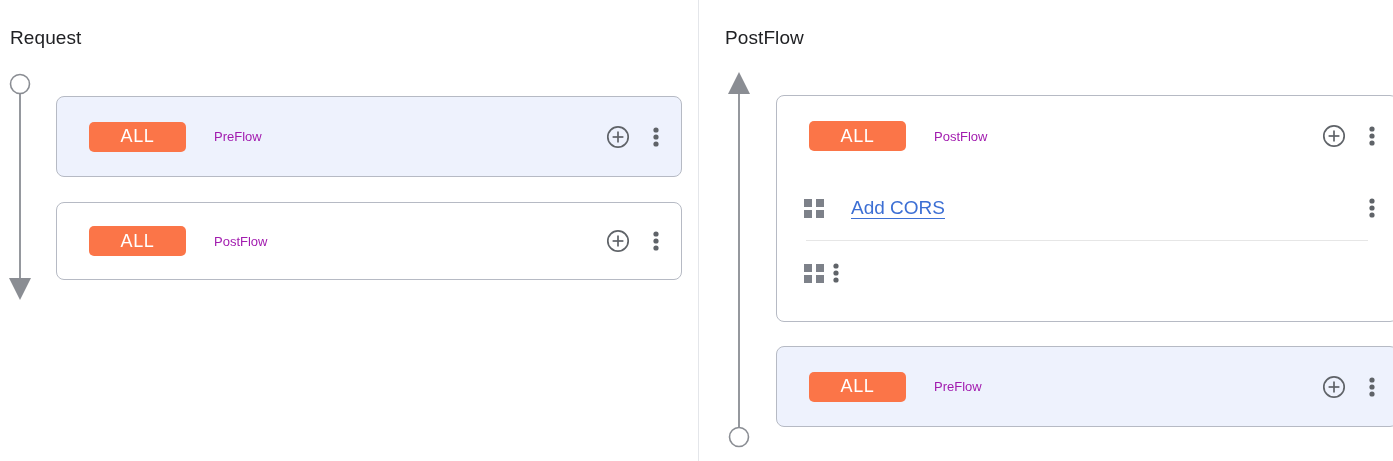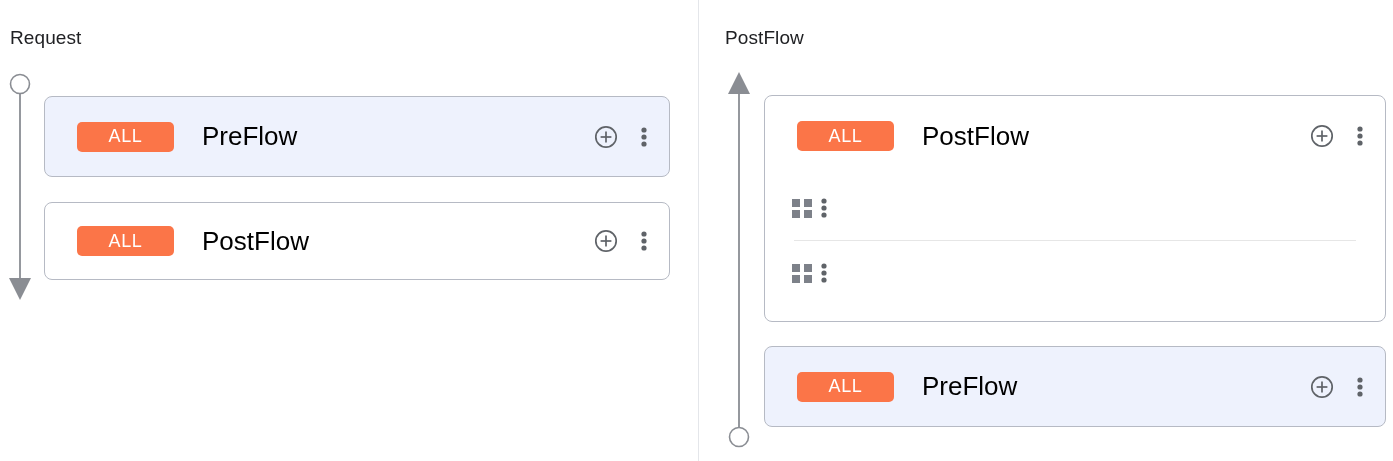--- a/index.html
+++ b/index.html
@@ -60,20 +60,21 @@
   .rail-request  { left: 0px;   top: 70px;  height: 240px; }
   .rail-response { left: 719px; top: 68px;  height: 380px; }
 
   
   .card {
     position: absolute;
     box-sizing: border-box;
     border: 1px solid #b6bac4;
     border-radius: 8px;
     background: #ffffff;
+    margin-left: 12px;
   }
   .card.selected {
     background: #eef2fd;
     border-color: #b6bac4;
   }
 
   .flow-row {
     display: flex;
     align-items: center;
     height: 58px;
@@ -90,22 +91,22 @@
     border-radius: 5px;
     background: #fb7548;
     color: #ffffff;
     font-size: 18px;
     letter-spacing: 0.6px;
     flex: 0 0 auto;
   }
 
   .flow-name {
     margin-left: 28px;
-    font-size: 26px;
-    color: #000000;
+    font-size: 13px;
+    color: #a21caf;
     white-space: nowrap;
     flex: 1 1 auto;
   }
 
   .row-actions {
     display: flex;
     align-items: center;
     gap: 16px;
     flex: 0 0 auto;
   }
@@ -250,20 +251,21 @@
 
       <div class="policy-row">
         <span class="icon icon-grip">
           <svg width="24" height="22" viewBox="0 0 24 22">
             <rect x="1" y="2" width="8" height="8" fill="#7d8189"></rect>
             <rect x="13" y="2" width="8" height="8" fill="#7d8189"></rect>
             <rect x="1" y="13" width="8" height="8" fill="#7d8189"></rect>
             <rect x="13" y="13" width="8" height="8" fill="#7d8189"></rect>
           </svg>
         </span>
+        <span class="policy-link">Add CORS</span>
         <span class="icon icon-kebab">
           <svg width="18" height="26" viewBox="0 0 18 26">
             <circle cx="9" cy="6" r="2.6" fill="#5f6368"></circle>
             <circle cx="9" cy="13" r="2.6" fill="#5f6368"></circle>
             <circle cx="9" cy="20" r="2.6" fill="#5f6368"></circle>
           </svg>
         </span>
       </div>
 
       <div class="policy-sep"></div>

